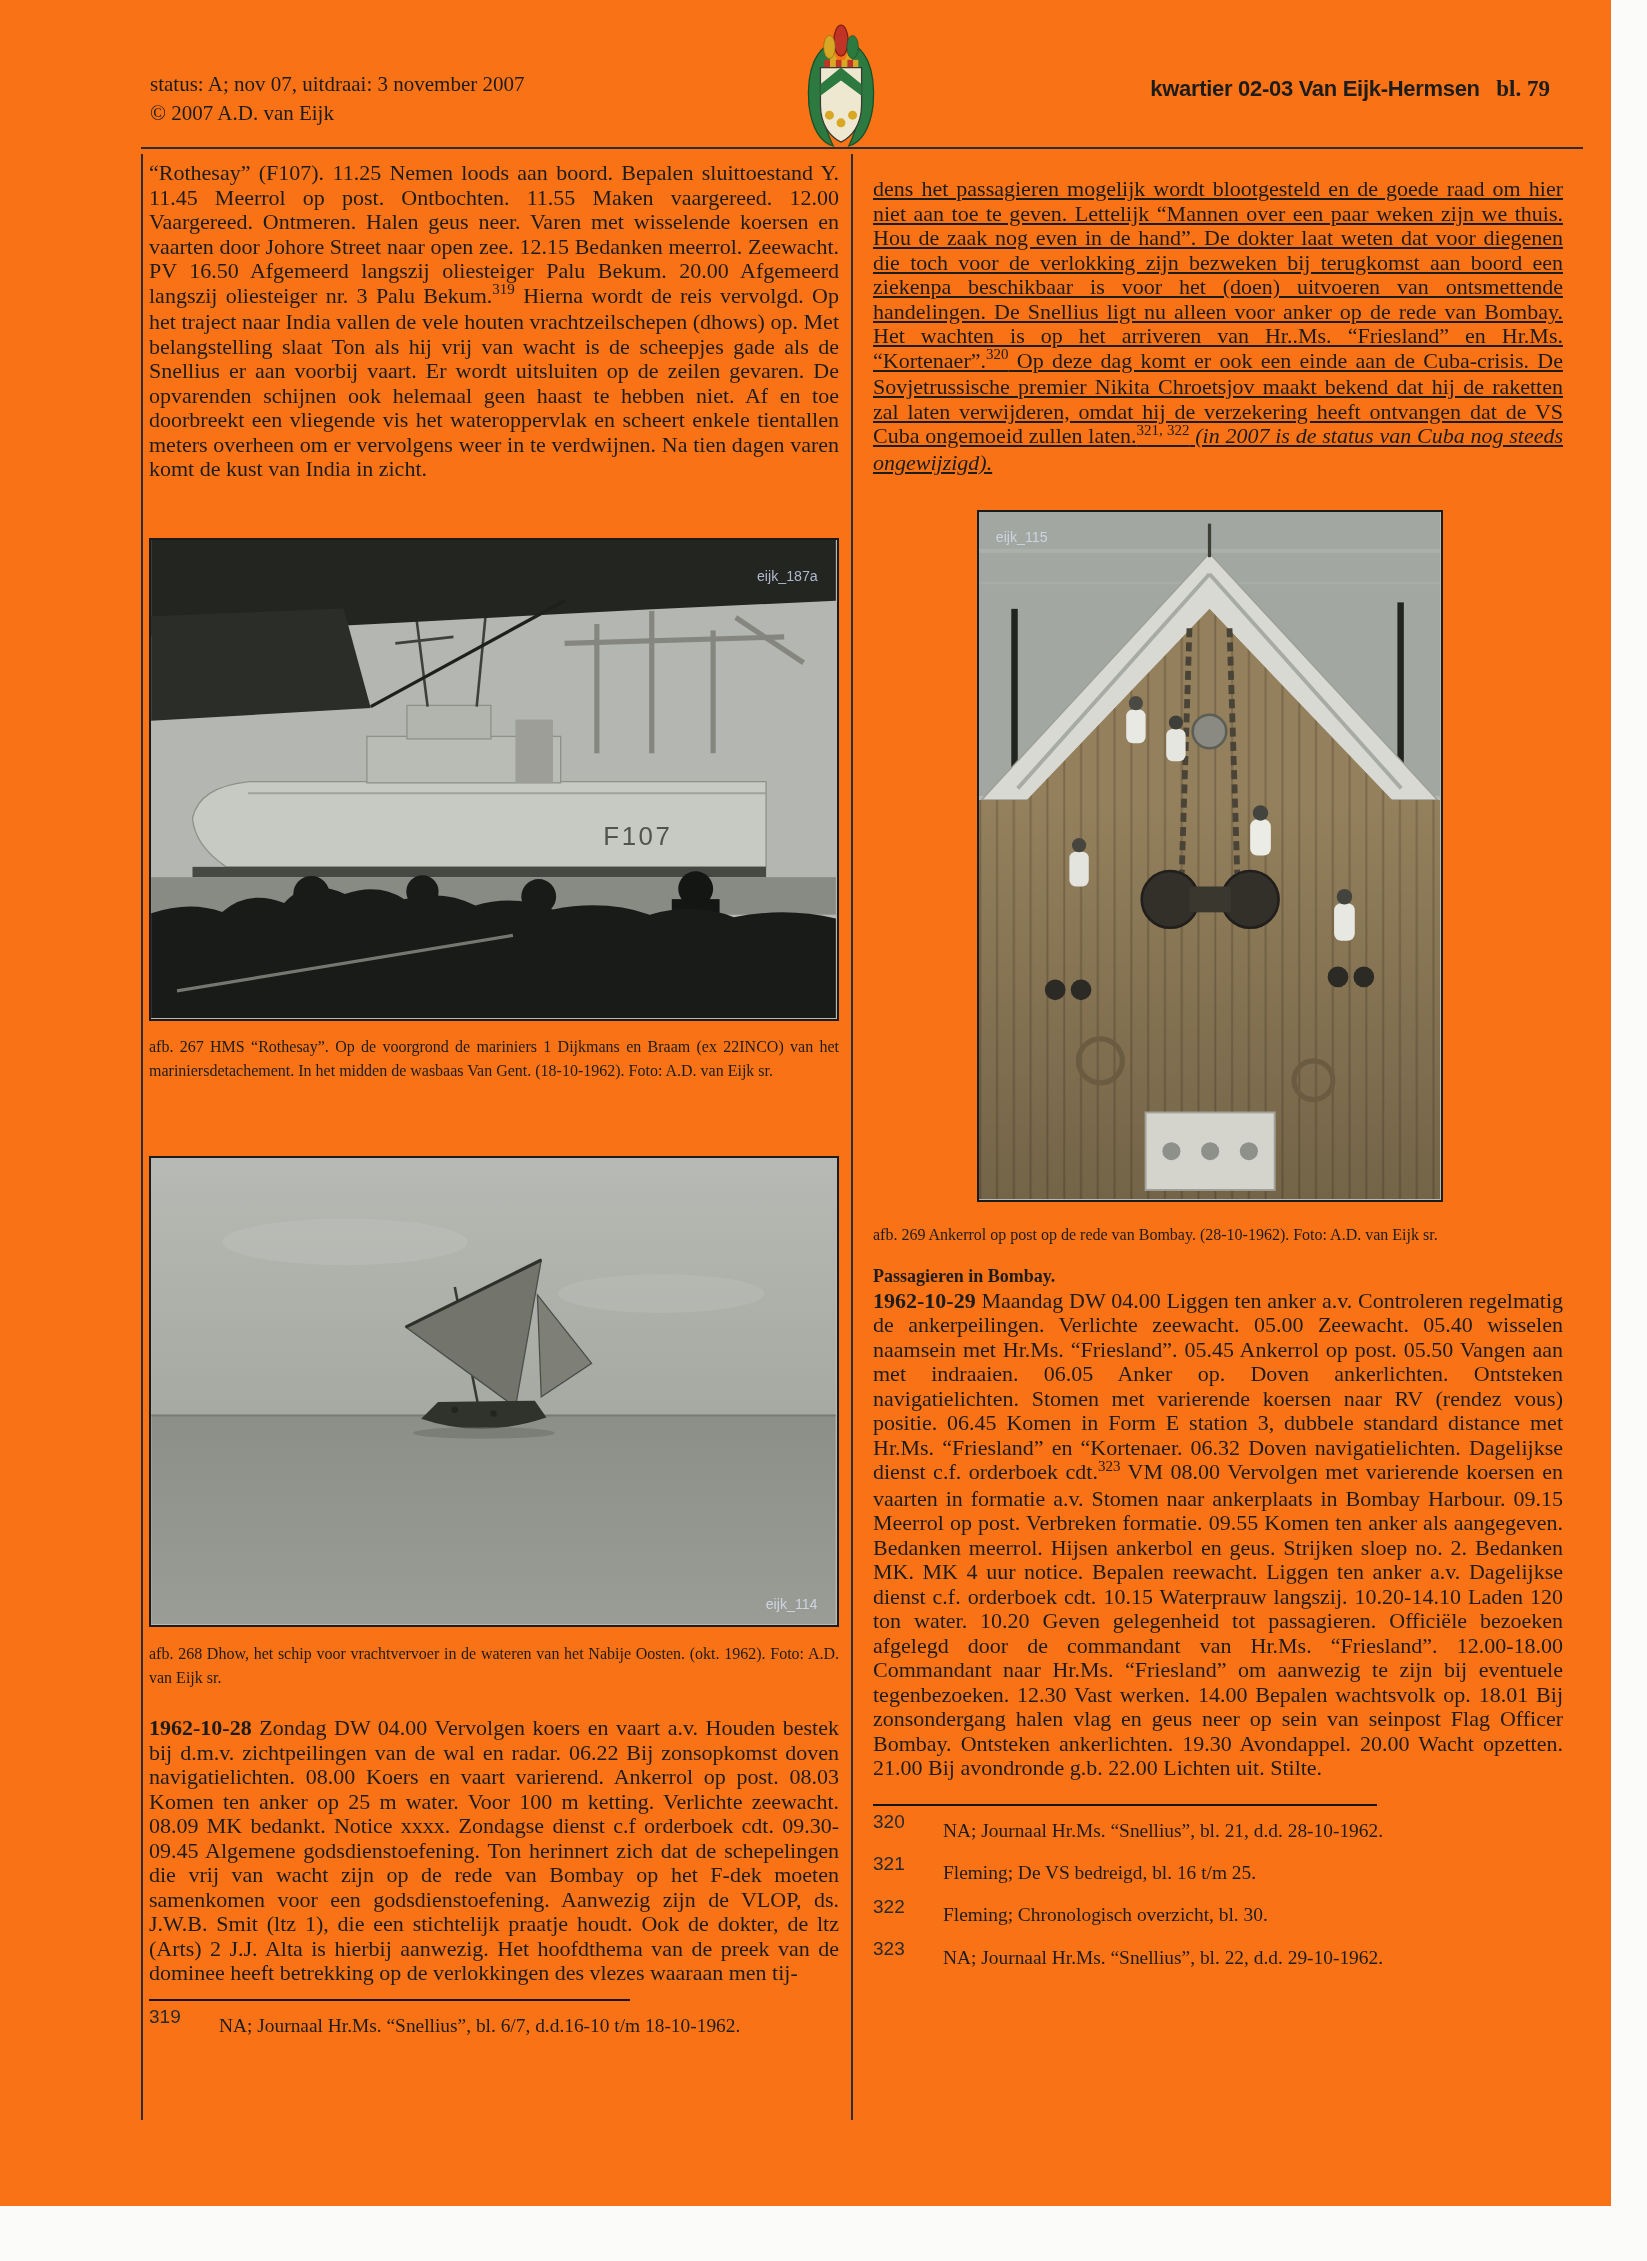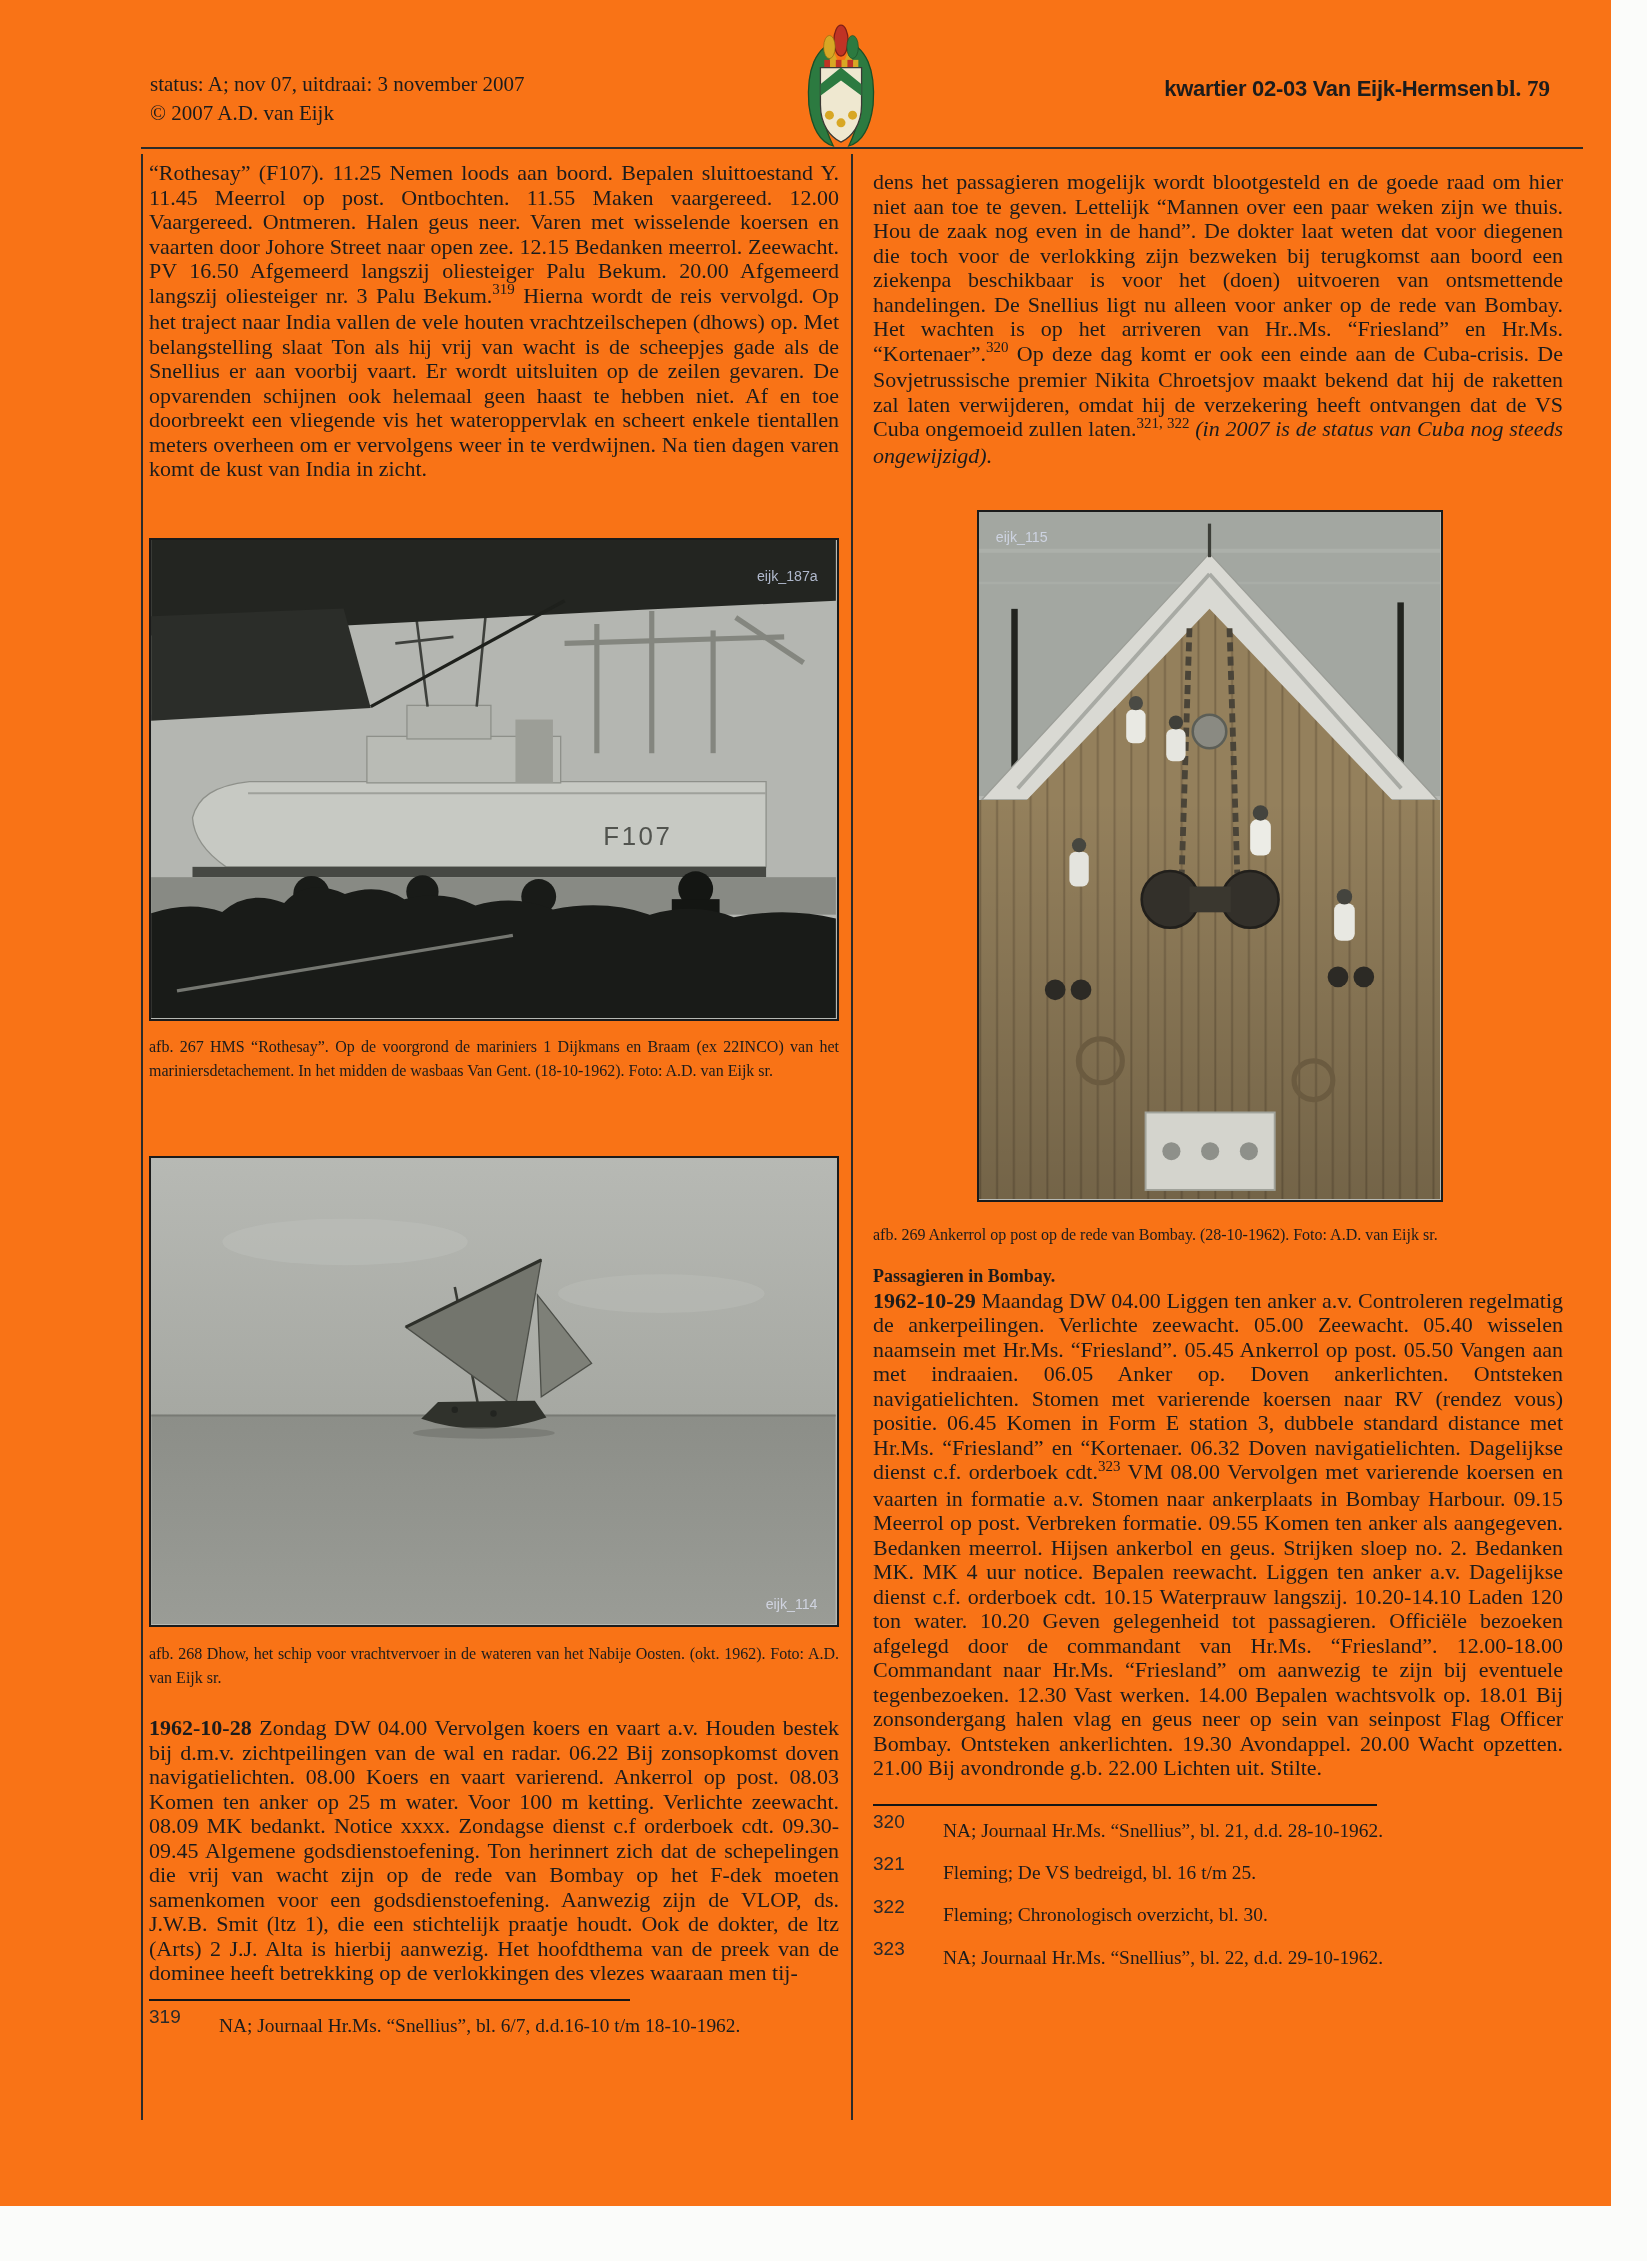--- a/index.html
+++ b/index.html
@@ -37,21 +37,21 @@
   <div class="abs scanline" style="left:141px; top:147px; width:1442px; height:1.9px;"></div>
   <div class="abs scanline" style="left:141px; top:154px; width:1.9px; height:1966px;"></div>
   <div class="abs scanline" style="left:851px; top:154px; width:1.9px; height:1966px;"></div>
   <div class="abs edge" style="left:1611px; top:0; width:36px; height:2261px;"></div>
   <div class="abs edge" style="left:0; top:2206px; width:1647px; height:55px;"></div>
 
   <div class="abs header-line" style="left:150px; top:70px; width:646px;">status: A; nov 07, uitdraai: 3 november 2007</div>
   <div class="abs header-line" style="left:150px; top:99px; width:646px;">© 2007  A.D. van Eijk</div>
   <div class="abs" style="left:1098px; top:76px; width:452px; text-align:right;">
     <span class="kwartier">kwartier 02-03 Van Eijk-Hermsen</span>
-    <span class="page-ref" style="">bl. 79</span>
+    <span class="page-ref" style="margin-left:14px;">bl. 79</span>
   </div>
 
   <div class="abs" style="left:796px; top:7.8px; width:90px; height:141px;">
     <svg width="90" height="141" viewBox="0 0 140 218">
       <path d="M66,50 C30,58 16,96 20,150 C26,196 44,210 58,214 C44,186 36,150 44,112 C50,86 58,66 66,50 Z" fill="#2c7a40" stroke="#1b4f27" stroke-width="2"></path>
       <path d="M74,50 C110,58 124,96 120,150 C114,196 96,210 82,214 C96,186 104,150 96,112 C90,86 82,66 74,50 Z" fill="#2c7a40" stroke="#1b4f27" stroke-width="2"></path>
       <path d="M60,70 C44,84 40,110 46,140 C52,118 56,96 64,80 Z" fill="#d8a724"></path>
       <path d="M80,70 C96,84 100,110 94,140 C88,118 84,96 76,80 Z" fill="#d8a724"></path>
       <ellipse cx="70" cy="50" rx="11" ry="24" fill="#c03325" stroke="#7e1f16" stroke-width="2"></ellipse>
       <ellipse cx="52" cy="60" rx="9" ry="18" fill="#d8a724" stroke="#8a6a10" stroke-width="1"></ellipse>
@@ -158,21 +158,21 @@
     </div>
     <div class="flow-gap-s"></div>
     <div class="fn-rule" style="width:481px;"></div>
     <div class="flow-gap-s"></div>
     <div class="fn">
       <span class="fn-num">319</span>
       <span class="fn-text">NA; Journaal Hr.Ms. “Snellius”, bl. 6/7, d.d.16-10 t/m 18-10-1962.</span>
     </div>
   </div>
 
-  <div class="abs body-text" style="left:873px; top:170px; width:690px;">
+  <div class="abs body-text" style="left:873px; top:177px; width:690px;text-decoration:underline;">
     <span>dens het passagieren mogelijk wordt blootgesteld en de goede raad om hier niet aan toe te geven. Lettelijk “Mannen over een paar weken zijn we thuis. Hou de zaak nog even in de hand”. De dokter laat weten dat voor diegenen die toch voor de verlokking zijn bezweken bij terugkomst aan boord een ziekenpa beschikbaar is voor het (doen) uitvoeren van ontsmettende handelingen. De Snellius ligt nu alleen voor anker op de rede van Bombay. Het wachten is op het arriveren van Hr..Ms. “Friesland” en Hr.Ms. “Kortenaer”.</span><span class="sup">320</span><span> Op deze dag komt er ook een einde aan de Cuba-crisis. De Sovjetrussische premier Nikita Chroetsjov maakt bekend dat hij de raketten zal laten verwijderen, omdat hij de verzekering heeft ontvangen dat de VS Cuba ongemoeid zullen laten.</span><span class="sup">321, 322</span><span class="i"> (in 2007 is de status van Cuba nog steeds ongewijzigd).</span>
   </div>
 
   <div class="abs photo-frame" style="left:977px; top:510px; width:466px; height:692px;">
     <svg width="461" height="687" viewBox="0 0 714 1064">
       <defs>
         <pattern id="planks" width="26" height="26" patternUnits="userSpaceOnUse">
           <rect width="26" height="26" fill="#94805c"></rect>
           <line x1="2" y1="0" x2="2" y2="26" stroke="#7a684a" stroke-width="3"></line>
         </pattern>

